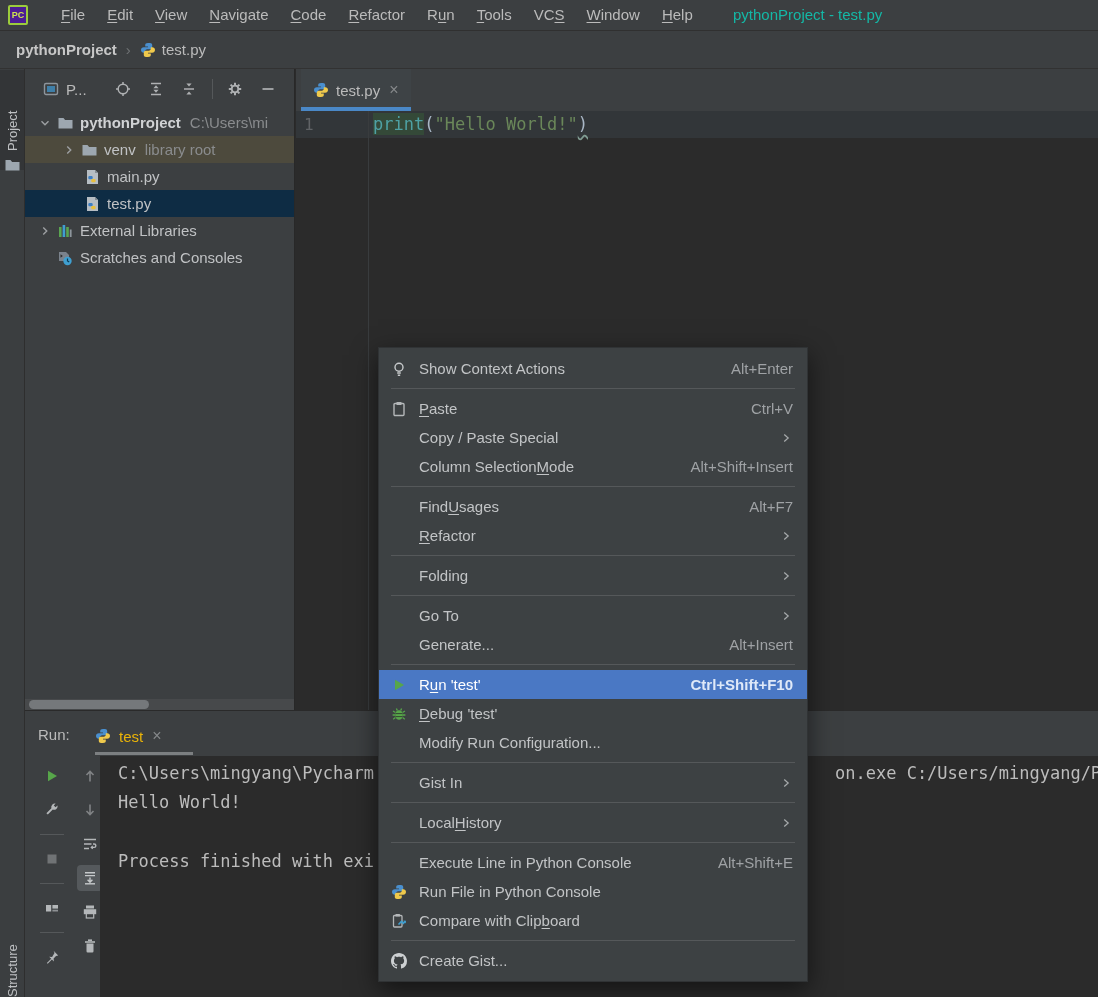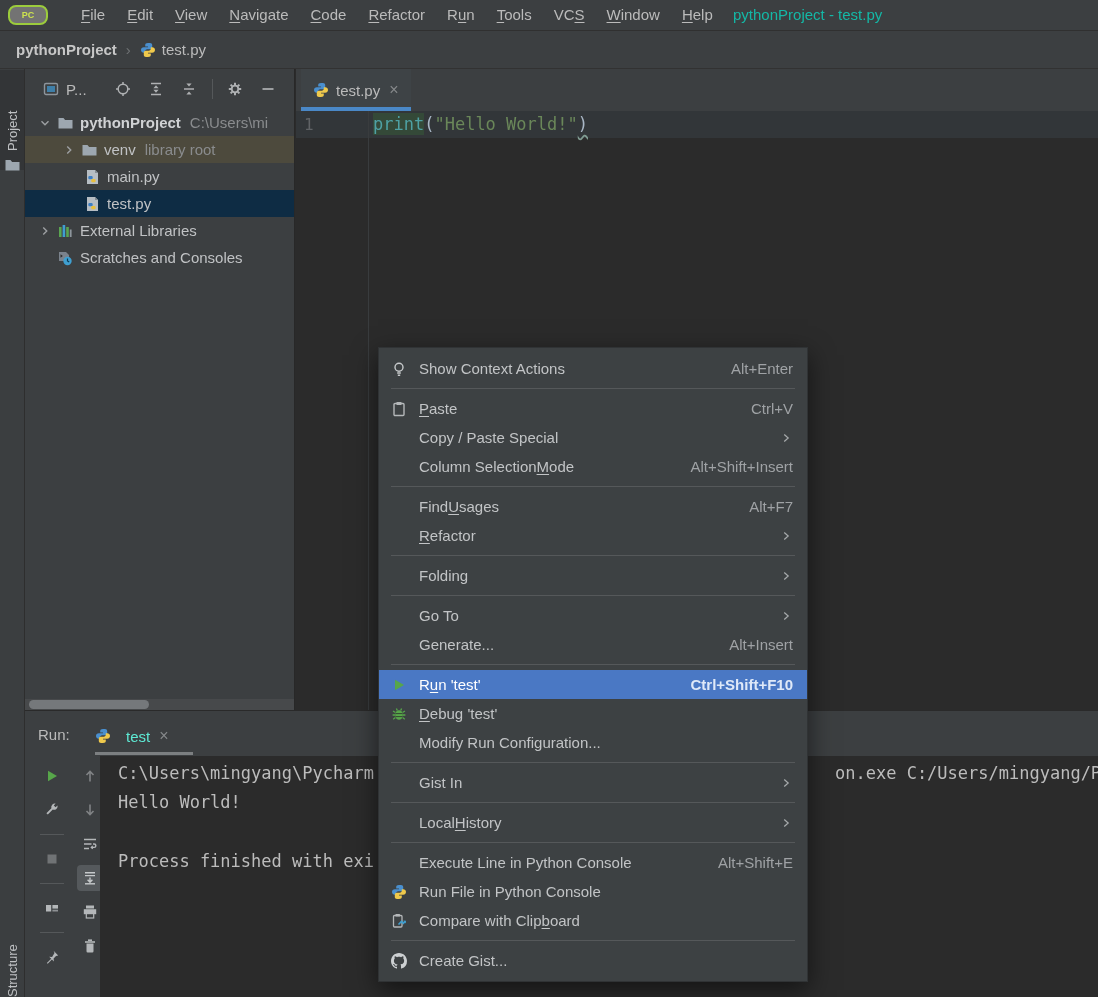--- a/index.html
+++ b/index.html
@@ -5,23 +5,23 @@
   html,body{margin:0;padding:0;}
   body{width:1098px;height:997px;position:relative;overflow:hidden;background:#2b2b2b;
        font-family:"Liberation Sans",sans-serif;color:#bbbbbb;-webkit-font-smoothing:antialiased;}
   .icon{display:inline-block;width:16px;height:16px;flex:0 0 auto;}
   .icon svg{display:block;width:100%;height:100%;}
   .mn{text-decoration:underline;text-underline-offset:2px;}
 
   
   #titlebar{position:absolute;left:0;top:0;width:1098px;height:30px;background:#3c3f41;
             border-bottom:1px solid #303030;display:flex;align-items:center;}
-  #logo{width:40px;height:20px;margin-left:8px;background:#737373;border:2px solid #9ccc3c;
+  #logo{width:20px;height:20px;margin-left:8px;background:#4c1d95;border:2px solid #9ccc3c;
         color:#cde34f;font-size:9px;font-weight:bold;display:flex;align-items:center;justify-content:center;
-        box-sizing:border-box;border-radius:8px;}
+        box-sizing:border-box;border-radius:2px;}
   #menubar{display:flex;margin-left:22px;text-align:right;}
   .mb-item{padding:0 11px;font-size:15px;color:#bbbbbb;line-height:30px;cursor:default;}
   #win-title{position:absolute;left:733px;top:0;line-height:30px;font-size:15px;color:#14b8a6;}
 
   
   #breadcrumb-bar{position:absolute;left:0;top:31px;width:1098px;height:37px;background:#3c3f41;
                   border-bottom:1px solid #323232;display:flex;align-items:center;}
   #crumb-project{margin-left:16px;font-size:15px;font-weight:bold;color:#c7c7c7;}
   .crumb-sep{margin:0 9px;color:#6f7274;font-size:15px;}
   #crumb-file{margin-left:6px;font-size:15px;color:#bbbbbb;}
@@ -68,21 +68,21 @@
   .tok-func{color:#4ea1a4;background:#344938;padding:1px 0;}
   .tok-paren{color:#a9b7c6;}
   .tok-str{color:#6a8759;}
   .tok-warn{text-decoration:underline wavy #7f9b91;text-underline-offset:4px;}
 
   
   #run-panel{position:absolute;left:25px;top:710px;width:1073px;height:287px;background:#3c3f41;
              border-top:1px solid #2a2a2a;box-sizing:border-box;}
   #run-label{position:absolute;left:13px;top:15px;font-size:15px;color:#bbbbbb;}
   #run-tab{position:absolute;left:70px;top:8px;height:34px;display:flex;align-items:center;}
-  #run-tab .tab-label{font-size:15px;color:#5eead4;margin-left:15px;}
+  #run-tab .tab-label{font-size:15px;color:#eab308;margin-left:8px;}
   #run-tab-underline{position:absolute;left:70px;top:41px;width:98px;height:3px;background:#7c7f81;}
   #rt-main{position:absolute;left:8px;top:52px;width:38px;display:flex;flex-direction:column;align-items:center;}
   #rt-console{position:absolute;left:46px;top:52px;width:38px;display:flex;flex-direction:column;align-items:center;}
   .rt-btn{width:26px;height:26px;display:flex;align-items:center;justify-content:center;margin-bottom:8px;border-radius:4px;}
   .rt-btn.selected{background:#55595c;}
   .rt-sep{width:24px;height:1px;background:#55585a;margin:3px 0 11px 0;}
   #console{position:absolute;left:75px;top:45px;width:998px;height:242px;background:#2b2b2b;}
   .con-line{position:absolute;font-family:"DejaVu Sans Mono",monospace;font-size:17px;color:#bcbcbc;white-space:pre;}
 
   

